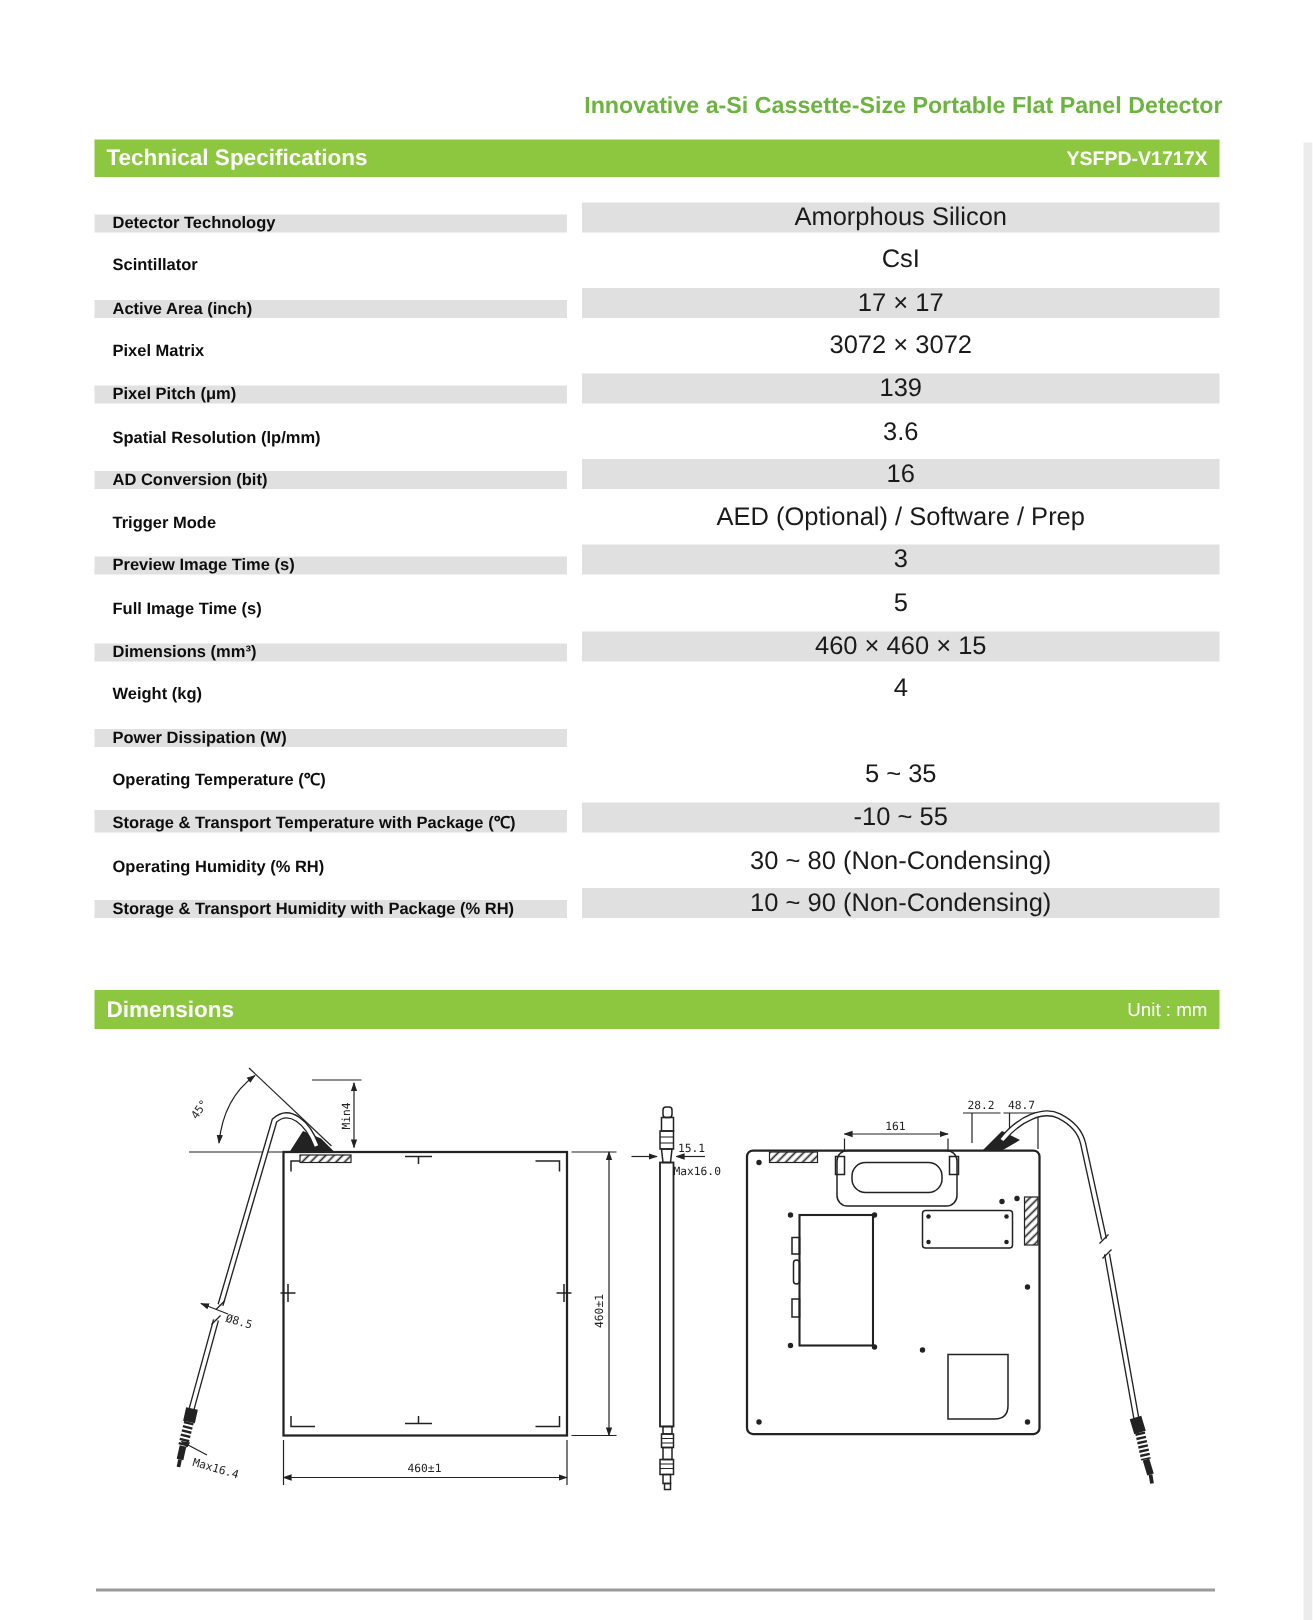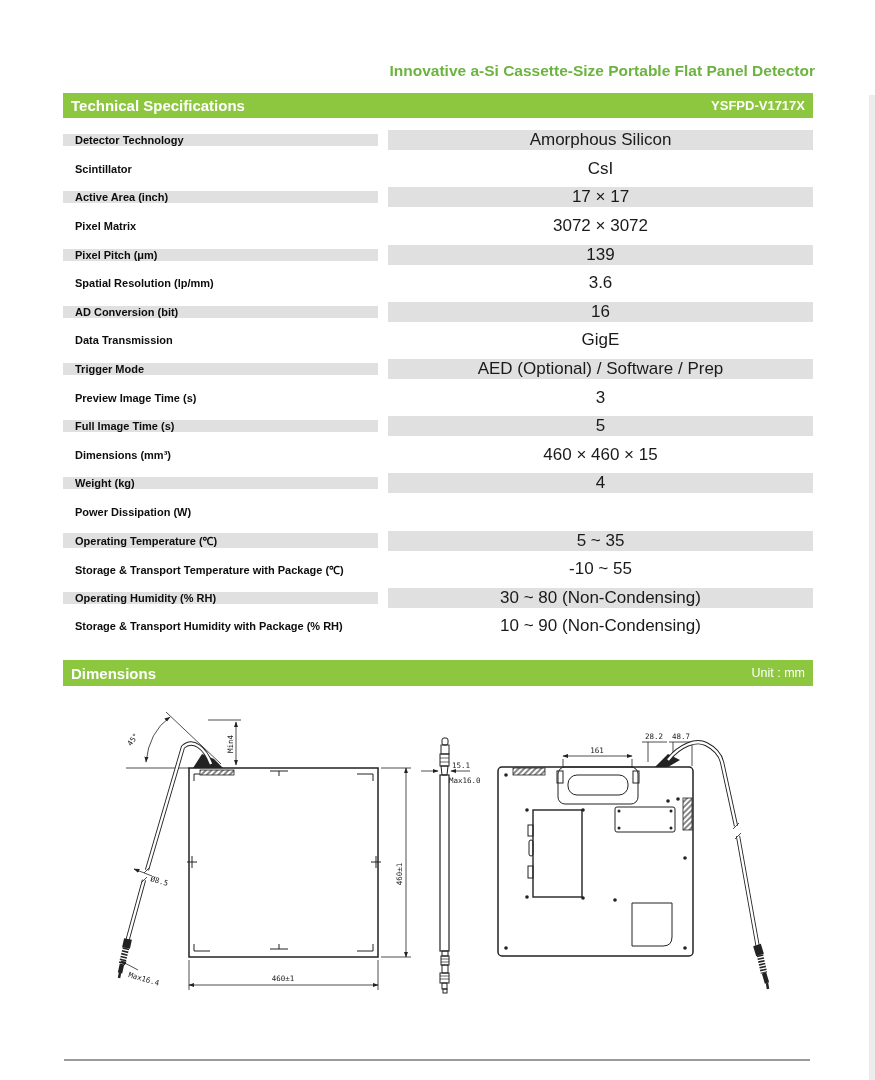--- a/index.html
+++ b/index.html
@@ -15,21 +15,21 @@
     position:absolute;left:63px;width:750px;background:#8DC63F;color:#fff;
     display:flex;align-items:center;justify-content:space-between;
     padding:0 8px;box-sizing:border-box;
   }
   .bar-spec{top:93px;height:25px;gap:20px;}
   .bar-dims{top:660px;height:26px;justify-content:space-between;}
   .green-bar .bar-title{font-size:15px;font-weight:bold;}
   .green-bar .bar-right{font-size:13px;font-weight:bold;margin-left:44px;}
   .bar-dims .bar-right{font-size:12.5px;font-weight:normal;}
   .spec-table{position:absolute;top:126px;left:63px;width:750px;}
-  .spec-row{display:flex;height:28.6px;align-items:center;}
+  .spec-row{display:flex;height:28.6px;align-items:flex-end;}
   .spec-row .cl{
     width:315px;display:flex;align-items:center;padding-left:12px;
     box-sizing:border-box;font-size:11px;font-weight:bold;color:#0d0d0d;
   }
   .spec-row .gap{width:10px;}
   .spec-row .cv{
     width:425px;display:flex;align-items:center;justify-content:center;
     font-size:17px;color:#1a1a1a;text-align:center;
   }
   .spec-row:nth-child(odd) .cl,
@@ -77,25 +77,20 @@
     </div>
   <div class="spec-row">
       <div class="cl">Spatial Resolution (lp/mm)</div>
       <div class="gap"></div>
       <div class="cv">3.6</div>
     </div>
   <div class="spec-row">
       <div class="cl">AD Conversion (bit)</div>
       <div class="gap"></div>
       <div class="cv">16</div>
-    </div>
-  <div class="spec-row">
-      <div class="cl">Data Transmission</div>
-      <div class="gap"></div>
-      <div class="cv">GigE</div>
     </div>
   <div class="spec-row">
       <div class="cl">Trigger Mode</div>
       <div class="gap"></div>
       <div class="cv">AED (Optional) / Software / Prep</div>
     </div>
   <div class="spec-row">
       <div class="cl">Preview Image Time (s)</div>
       <div class="gap"></div>
       <div class="cv">3</div>

